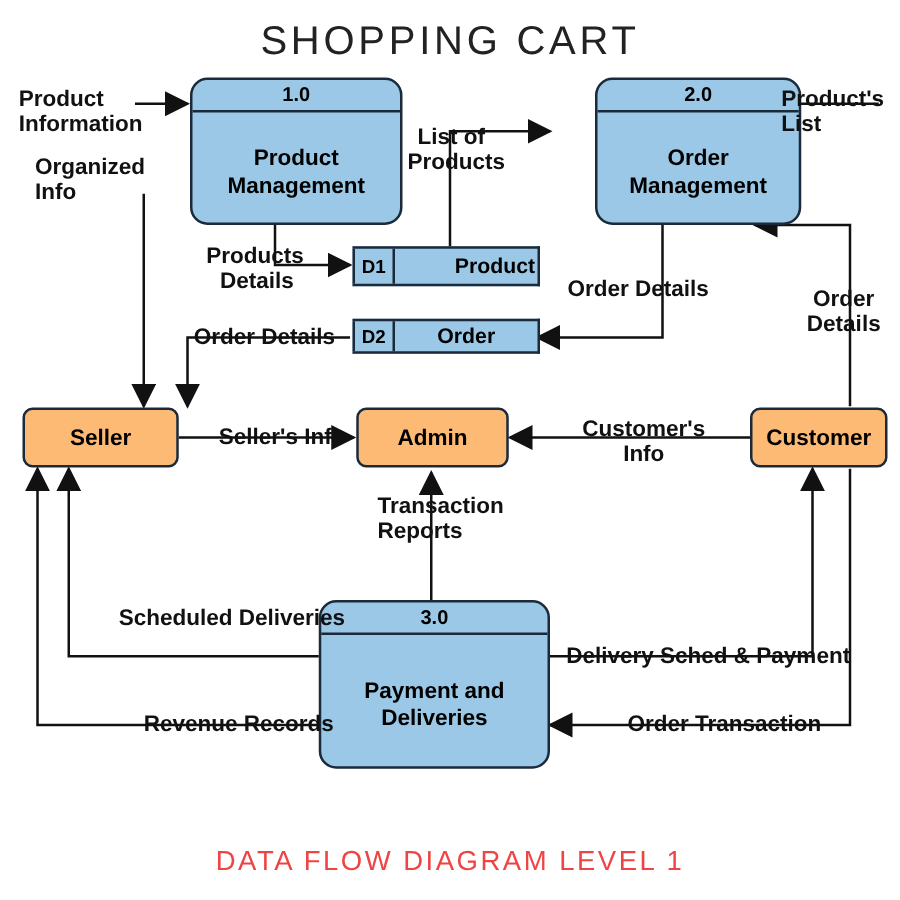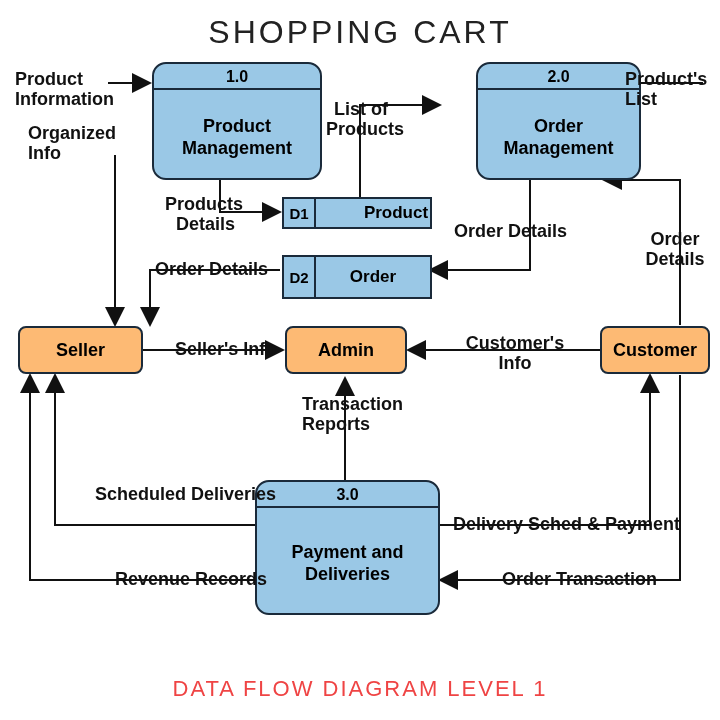--- a/index.html
+++ b/index.html
@@ -167,21 +167,21 @@
 
 <div class="process" style="left:255px; top:480px; width:185px; height:135px;">
   <div class="pnum">3.0</div>
   <div class="pname" style="height:98px;">Payment and Deliveries</div>
 </div>
 
 <div class="datastore" style="left:282px; top:197px; width:150px; height:32px;gap:46px;">
   <div class="dsid">D1</div>
   <div class="dsname">Product</div>
 </div>
-<div class="datastore" style="left:282px; top:255px; width:150px; height:44px;">
+<div class="datastore" style="left:282px; top:255px; width:150px; height:28px;">
   <div class="dsid">D2</div>
   <div class="dsname">Order</div>
 </div>
 
 <div class="entity" style="left:18px; top:326px; width:125px; height:48px;">Seller</div>
 <div class="entity" style="left:285px; top:326px; width:122px; height:48px;">Admin</div>
 <div class="entity" style="left:600px; top:326px; width:110px; height:48px;">Customer</div>
 
 <div class="label" style="left:15px; top:70px; white-space:normal; width:92px;">Product Information</div>
 <div class="label" style="left:28px; top:124px; white-space:normal; width:86px;">Organized Info</div>

